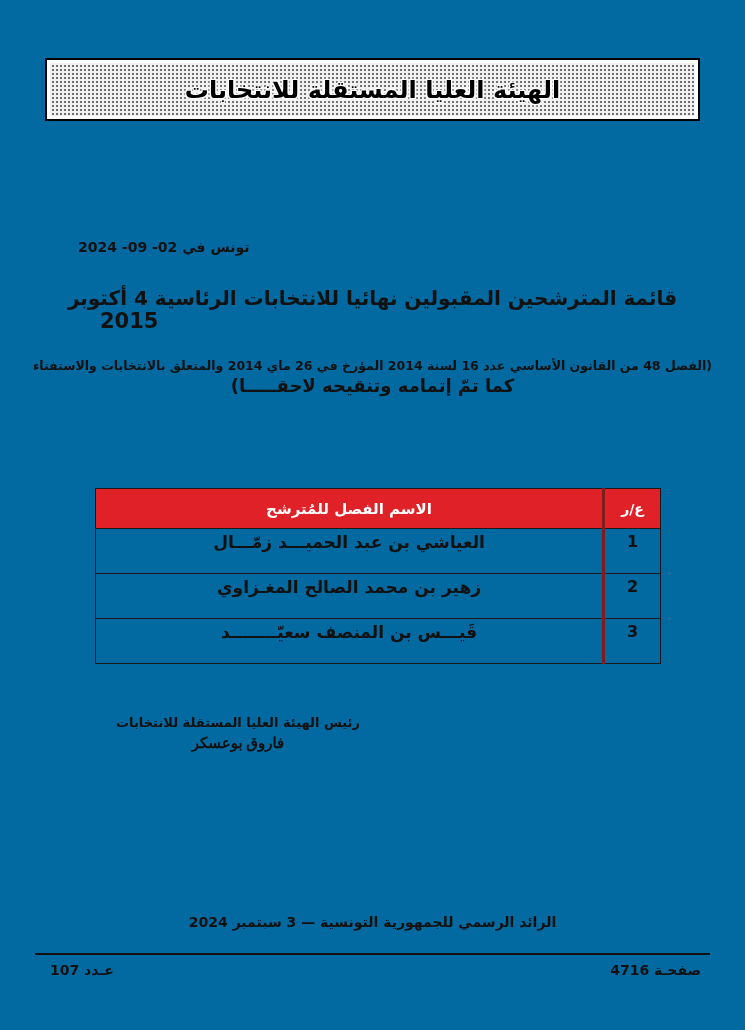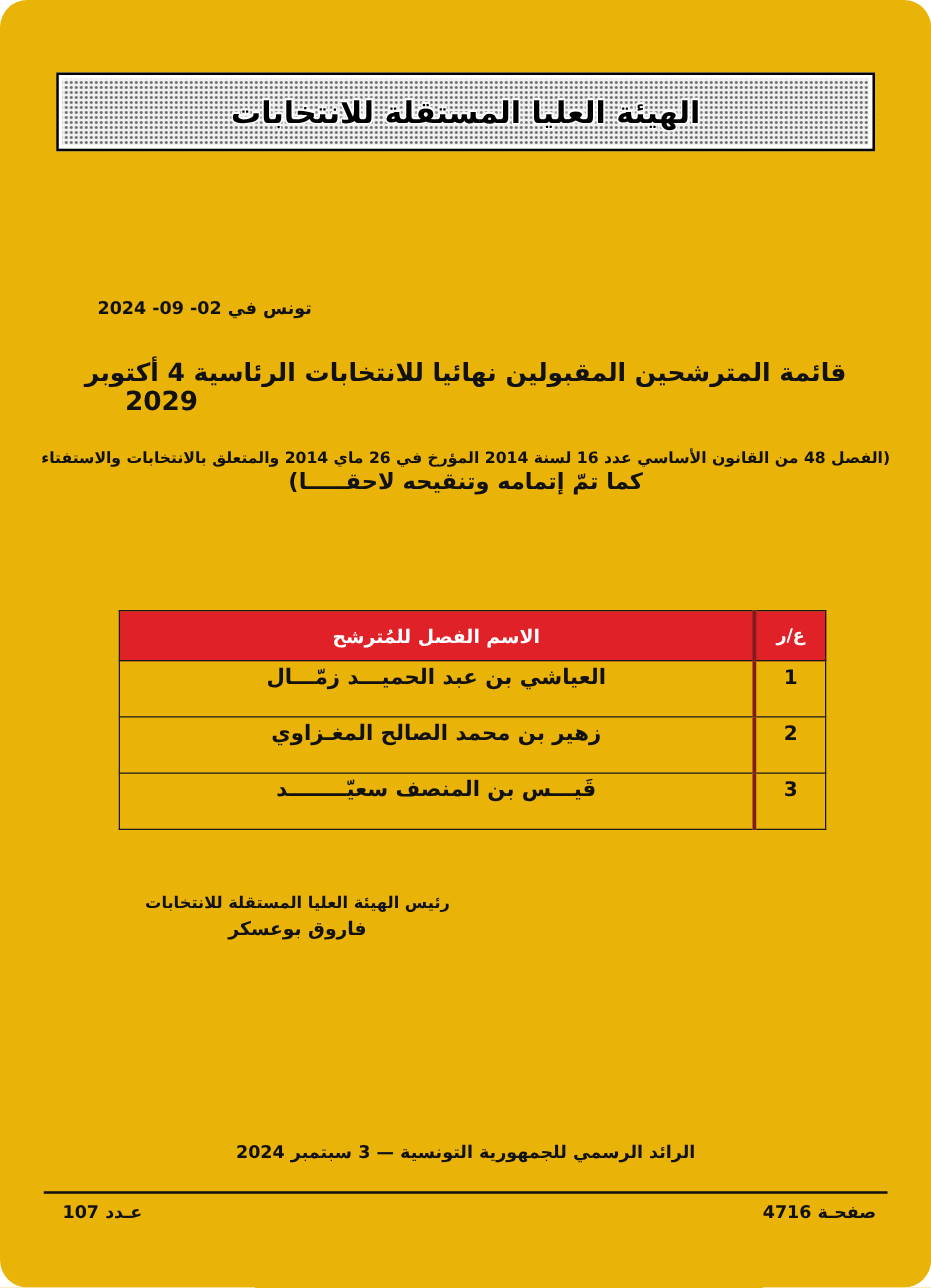--- a/index.html
+++ b/index.html
@@ -5,23 +5,22 @@
   html, body {
     margin: 0;
     padding: 0;
     background: #ffffff;
     font-family: "DejaVu Sans", sans-serif;
   }
   .page {
     position: relative;
     width: 745px;
     height: 1030px;
-    background: #eab308;
+    background: #0369a1;
     overflow: hidden;
-    border-radius: 22px;
   }
 
   
   .banner {
     position: absolute;
     left: 45px;
     top: 58px;
     width: 655px;
     height: 63px;
     box-sizing: border-box;
@@ -143,21 +142,21 @@
   .sig-block {
     position: absolute;
     left: 88px;
     top: 715px;
     width: 300px;
     text-align: center;
     direction: rtl;
     color: #111;
   }
   .sig-title { font-size: 13px; font-weight: bold; }
-  .sig-name  { font-size: 15px; font-weight: bold; margin-top: 4px; }
+  .sig-name  { font-size: 15px; font-weight: bold; margin-top: 4px; font-family: Liberation Serif, serif; }
 
   
   .footer-rule {
     position: absolute;
     left: 35px;
     top: 953px;
     width: 675px;
     height: 2px;
     background: #111;
   }
@@ -198,21 +197,21 @@
 
 <div class="page">
 
   <div class="banner">
     <span class="banner-text">الهيئة العليا المستقلة للانتخابات</span>
   </div>
 
   <div class="date-line">تونس في 02- 09- 2024</div>
 
   <div class="title-l1">قائمة المترشحين المقبولين نهائيا للانتخابات الرئاسية 4 أكتوبر</div>
-  <div class="title-l2">2029</div>
+  <div class="title-l2">2015</div>
 
   <div class="subtitle-l1">(الفصل 48 من القانون الأساسي عدد 16 لسنة 2014 المؤرخ في 26 ماي 2014 والمتعلق بالانتخابات والاستفتاء</div>
   <div class="subtitle-l2">كما تمّ إتمامه وتنقيحه لاحقـــــا)</div>
 
   <table class="cand-table">
     <thead>
       <tr>
         <th class="col-rank">ع/ر</th>
         <th class="col-name">الاسم الفصل للمُترشح</th>
       </tr>

